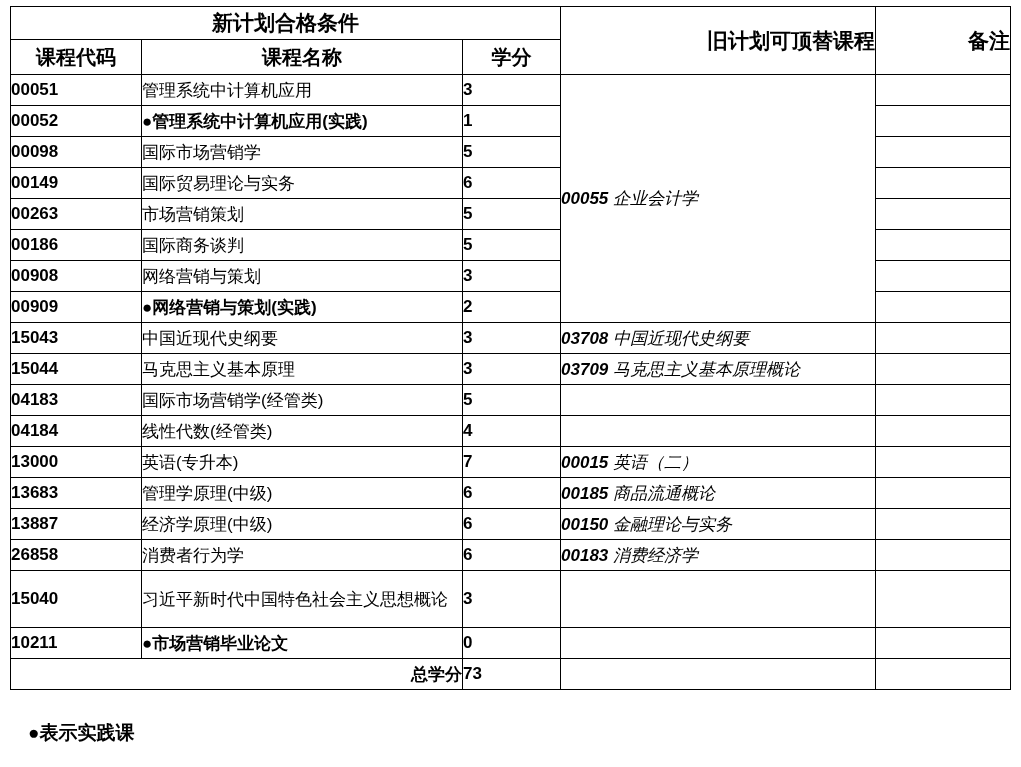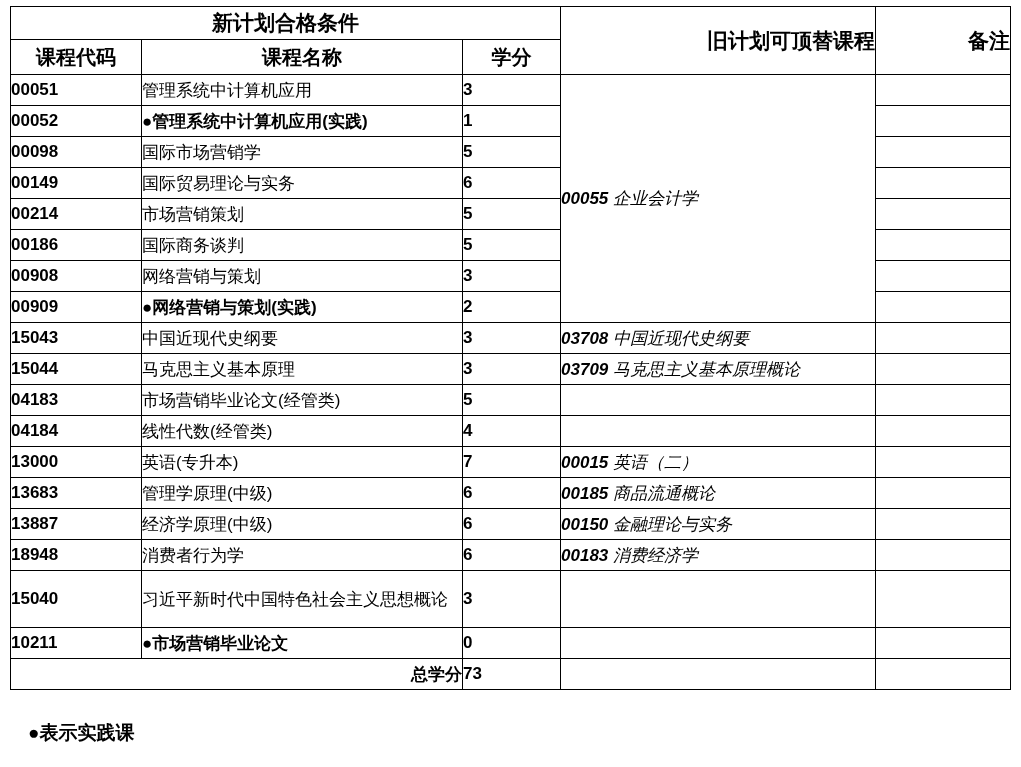--- a/index.html
+++ b/index.html
@@ -163,21 +163,21 @@
       </tr>
 
       <tr>
         <td class="code">00149</td>
         <td class="name">国际贸易理论与实务</td>
         <td class="credit">6</td>
         <td class="note"></td>
       </tr>
 
       <tr>
-        <td class="code">00214</td>
+        <td class="code">00263</td>
         <td class="name">市场营销策划</td>
         <td class="credit">5</td>
         <td class="note"></td>
       </tr>
 
       <tr>
         <td class="code">00186</td>
         <td class="name">国际商务谈判</td>
         <td class="credit">5</td>
         <td class="note"></td>
@@ -208,21 +208,21 @@
       <tr>
         <td class="code">15044</td>
         <td class="name">马克思主义基本原理</td>
         <td class="credit">3</td>
         <td class="old"><span class="oldcode">03709</span> <span>马克思主义基本原理概论</span></td>
         <td class="note"></td>
       </tr>
 
       <tr>
         <td class="code">04183</td>
-        <td class="name">市场营销毕业论文(经管类)</td>
+        <td class="name">国际市场营销学(经管类)</td>
         <td class="credit">5</td>
         <td class="old"></td>
         <td class="note"></td>
       </tr>
 
       <tr>
         <td class="code">04184</td>
         <td class="name">线性代数(经管类)</td>
         <td class="credit">4</td>
         <td class="old"></td>
@@ -247,21 +247,21 @@
 
       <tr>
         <td class="code">13887</td>
         <td class="name">经济学原理(中级)</td>
         <td class="credit">6</td>
         <td class="old"><span class="oldcode">00150</span> <span>金融理论与实务</span></td>
         <td class="note"></td>
       </tr>
 
       <tr>
-        <td class="code">18948</td>
+        <td class="code">26858</td>
         <td class="name">消费者行为学</td>
         <td class="credit">6</td>
         <td class="old"><span class="oldcode">00183</span> <span>消费经济学</span></td>
         <td class="note"></td>
       </tr>
 
       <tr>
         <td class="code">15040</td>
         <td class="two-line">习近平新时代中国特色社会主义思想概论</td>
         <td class="credit">3</td>

